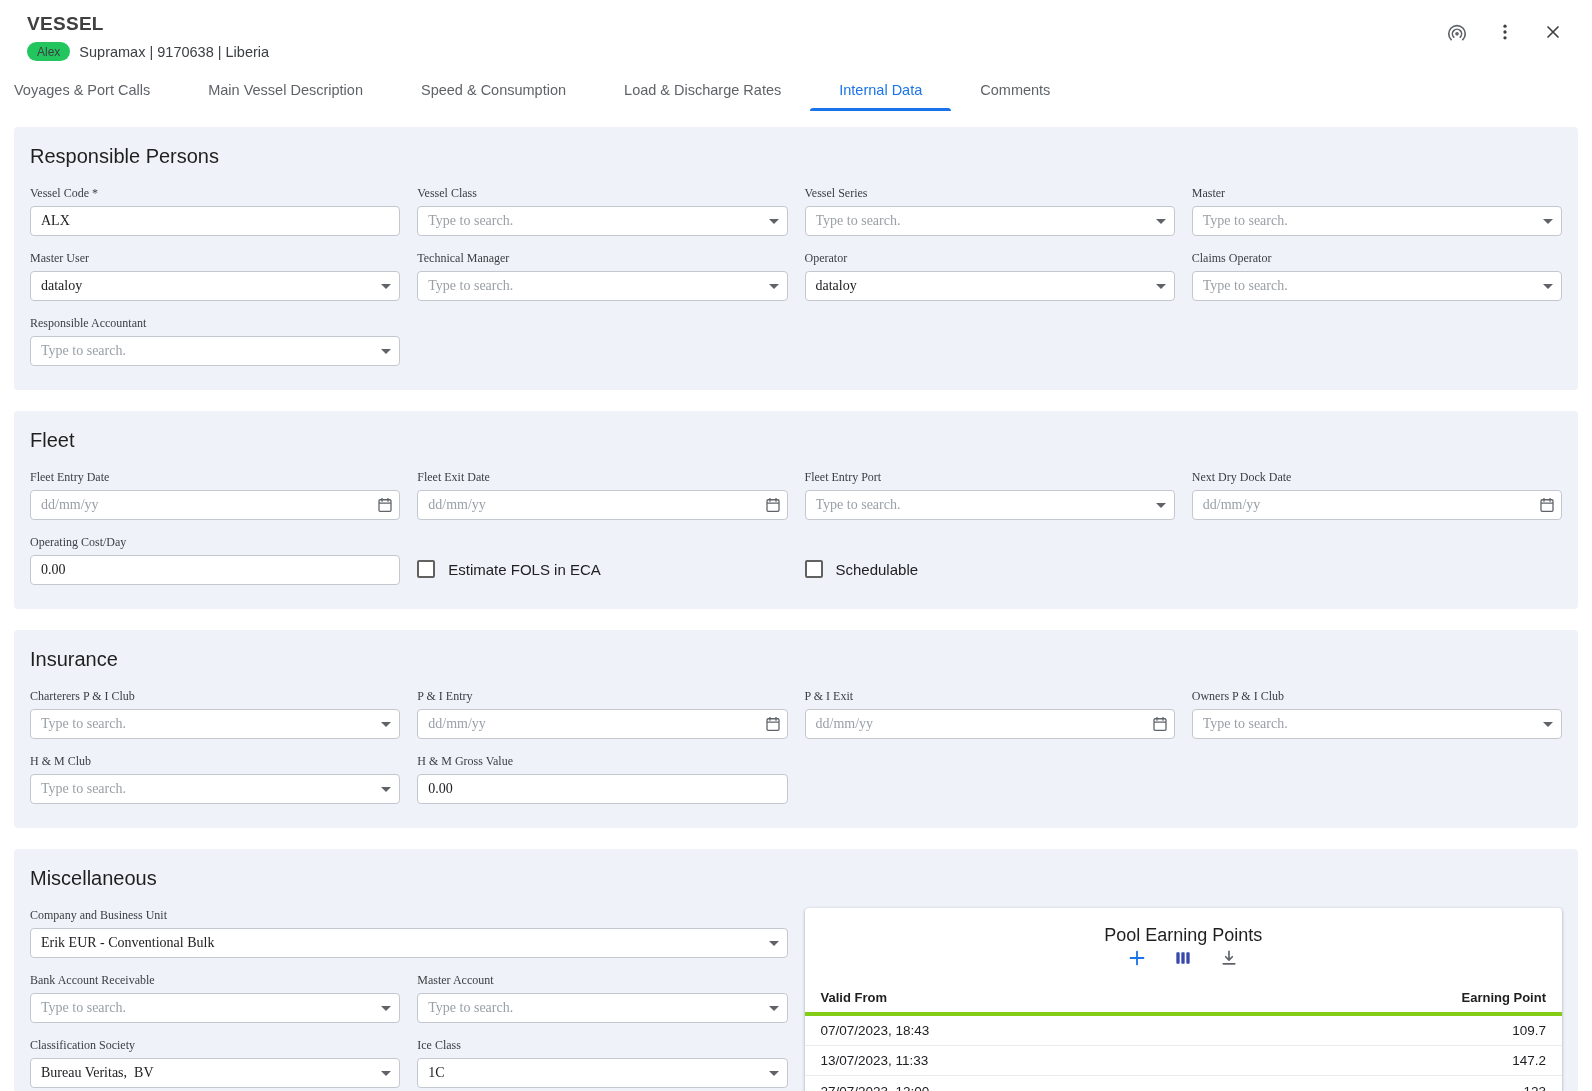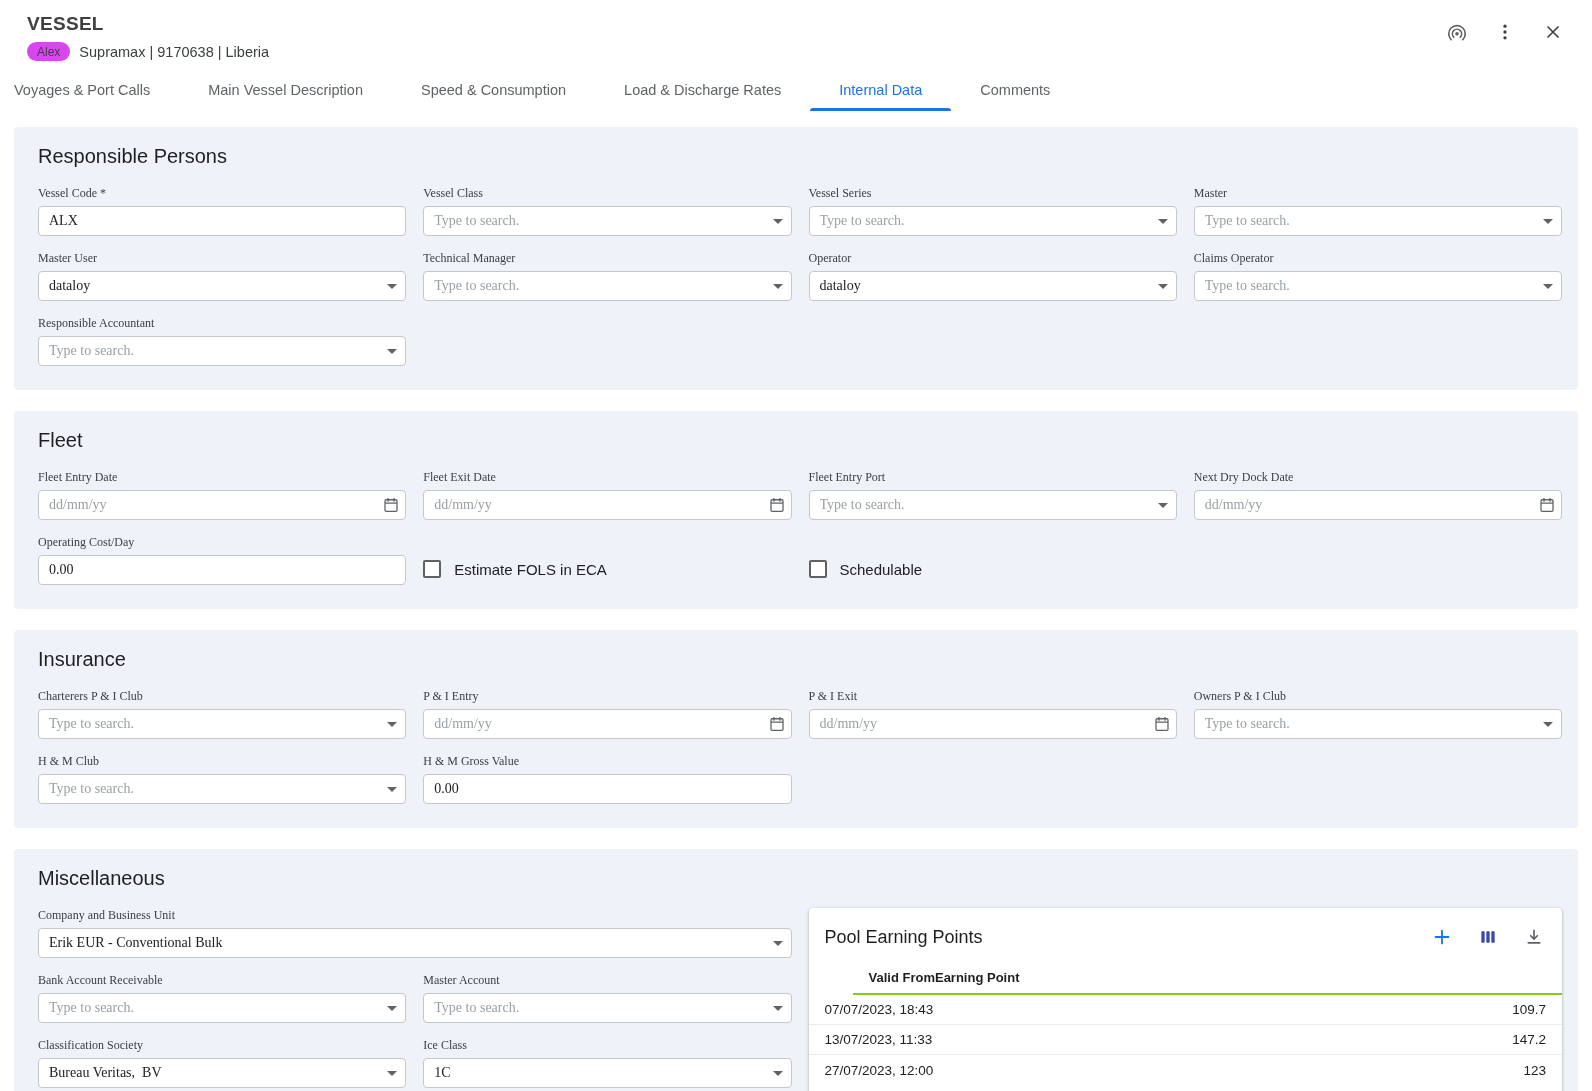--- a/index.html
+++ b/index.html
@@ -9,34 +9,34 @@
     background:#fff; color:#202124;
     font-family:"Liberation Sans","DejaVu Sans",sans-serif;
     font-size:14px;
   }
   .page { width:1592px; }
 
   
   .topbar { display:flex; justify-content:space-between; align-items:flex-start; padding:13px 27px 0 27px; }
   .page-title { margin:0; font-size:19px; font-weight:700; letter-spacing:.3px; color:#404040; }
   .subtitle-row { display:flex; align-items:center; gap:9px; margin-top:7px; }
-  .badge { background:#d946ef; color:#3c4043; font-size:12px; padding:2.5px 10px; border-radius:10px; }
+  .badge { background:#22c55e; color:#3c4043; font-size:12px; padding:2.5px 10px; border-radius:10px; }
   .subtitle { font-size:14.5px; color:#3c4043; }
   .topbar-icons { display:flex; align-items:center; gap:24px; padding-top:7px; }
   .icon-btn { display:flex; align-items:center; justify-content:center; cursor:pointer; width:24px; height:24px; }
 
   
   .tabs { display:flex; align-items:stretch; height:42px; padding-left:14px; margin-top:8px; }
   .tab { position:relative; display:flex; align-items:center; padding:0 29px; font-size:14.5px; color:#5f6368; cursor:pointer; white-space:nowrap; }
   .tab:first-child { padding-left:0; }
   .tab.active { color:#1a73e8; font-weight:500; }
   .tab.active::after { content:""; position:absolute; left:0; right:0; bottom:0; height:3px; background:#1a73e8; border-radius:3px 3px 0 0; }
 
   
-  .panel { margin:16px 14px 21px 14px; background:#eff3f9; border-radius:4px; padding:14px 16px 24px 24px; }
+  .panel { margin:16px 14px 21px 14px; background:#eff3f9; border-radius:4px; padding:14px 16px 24px 16px; }
   .section-title { margin:4px 0 18px 0; font-size:20px; font-weight:500; color:#1f1f1f; }
   .grid4 { display:grid; grid-template-columns:repeat(4,1fr); column-gap:17px; row-gap:15px; }
 
   .field { display:flex; flex-direction:column;font-family:Liberation Serif, serif; }
   .field > label { font-size:12px; color:#3c4043; margin-bottom:5px; }
   .ctrl { position:relative; display:flex; align-items:center; height:30px; background:#fff; border:1px solid #c3c8cf; border-radius:4px; overflow:hidden; }
   .ctrl input { flex:1; min-width:0; height:100%; border:none; outline:none; background:transparent; padding:0 10px; font-size:14px; color:#202124; font-family:inherit; }
   .ctrl input::placeholder { color:#9aa0a6; }
   .ctrl.num input { text-align:left; padding-right:12px; }
   .caret { width:26px; height:100%; display:flex; align-items:center; justify-content:center; cursor:pointer; flex:0 0 auto; }
@@ -46,24 +46,24 @@
   .check-field { display:flex; align-items:center; gap:13px; padding-top:19px; height:49px; }
   .checkbox { width:18px; height:18px; border:2px solid #616161; border-radius:2px; background:#fff; cursor:pointer; flex:0 0 auto; }
   .check-label { font-size:15px; color:#202124; }
 
   
   .grid-misc { display:grid; grid-template-columns:repeat(4,1fr); column-gap:17px; row-gap:15px; }
   .span2 { grid-column:1 / 3; }
   .card { grid-column:3 / 5; grid-row:1 / 5; background:#fff; border-radius:4px;
           box-shadow:0 1px 2px rgba(60,64,67,.3), 0 1px 3px 1px rgba(60,64,67,.15);
           display:flex; flex-direction:column; align-self:stretch; }
-  .card-header { display:flex; justify-content:space-between; align-items:center; padding:17px 16px 12px 16px; }
+  .card-header { display:flex; justify-content:space-between; align-items:center; padding:17px 16px 12px 16px;flex-direction:column; }
   .card-title { font-size:18px; color:#1f1f1f; font-weight:400; }
   .card-icons { display:flex; align-items:center; gap:22px; }
-  .table-head { display:flex; align-items:center; height:34px; padding:0 16px; font-size:13px; font-weight:700; color:#1f1f1f; border-bottom:2px solid #84cc16;margin-left:44px; }
+  .table-head { display:flex; justify-content:space-between; align-items:center; height:34px; padding:0 16px; font-size:13px; font-weight:700; color:#1f1f1f; border-bottom:4px solid #84cc16; }
   .table-row { display:flex; justify-content:space-between; align-items:center; height:30px; padding:0 16px; font-size:13.5px; color:#202124; border-bottom:1px solid #ebebeb; cursor:pointer; }
   .table-row:last-child { border-bottom:none; }
 </style>
 </head>
 <body>
 
 <div class="page">
 
   <header class="topbar">
     <div>

